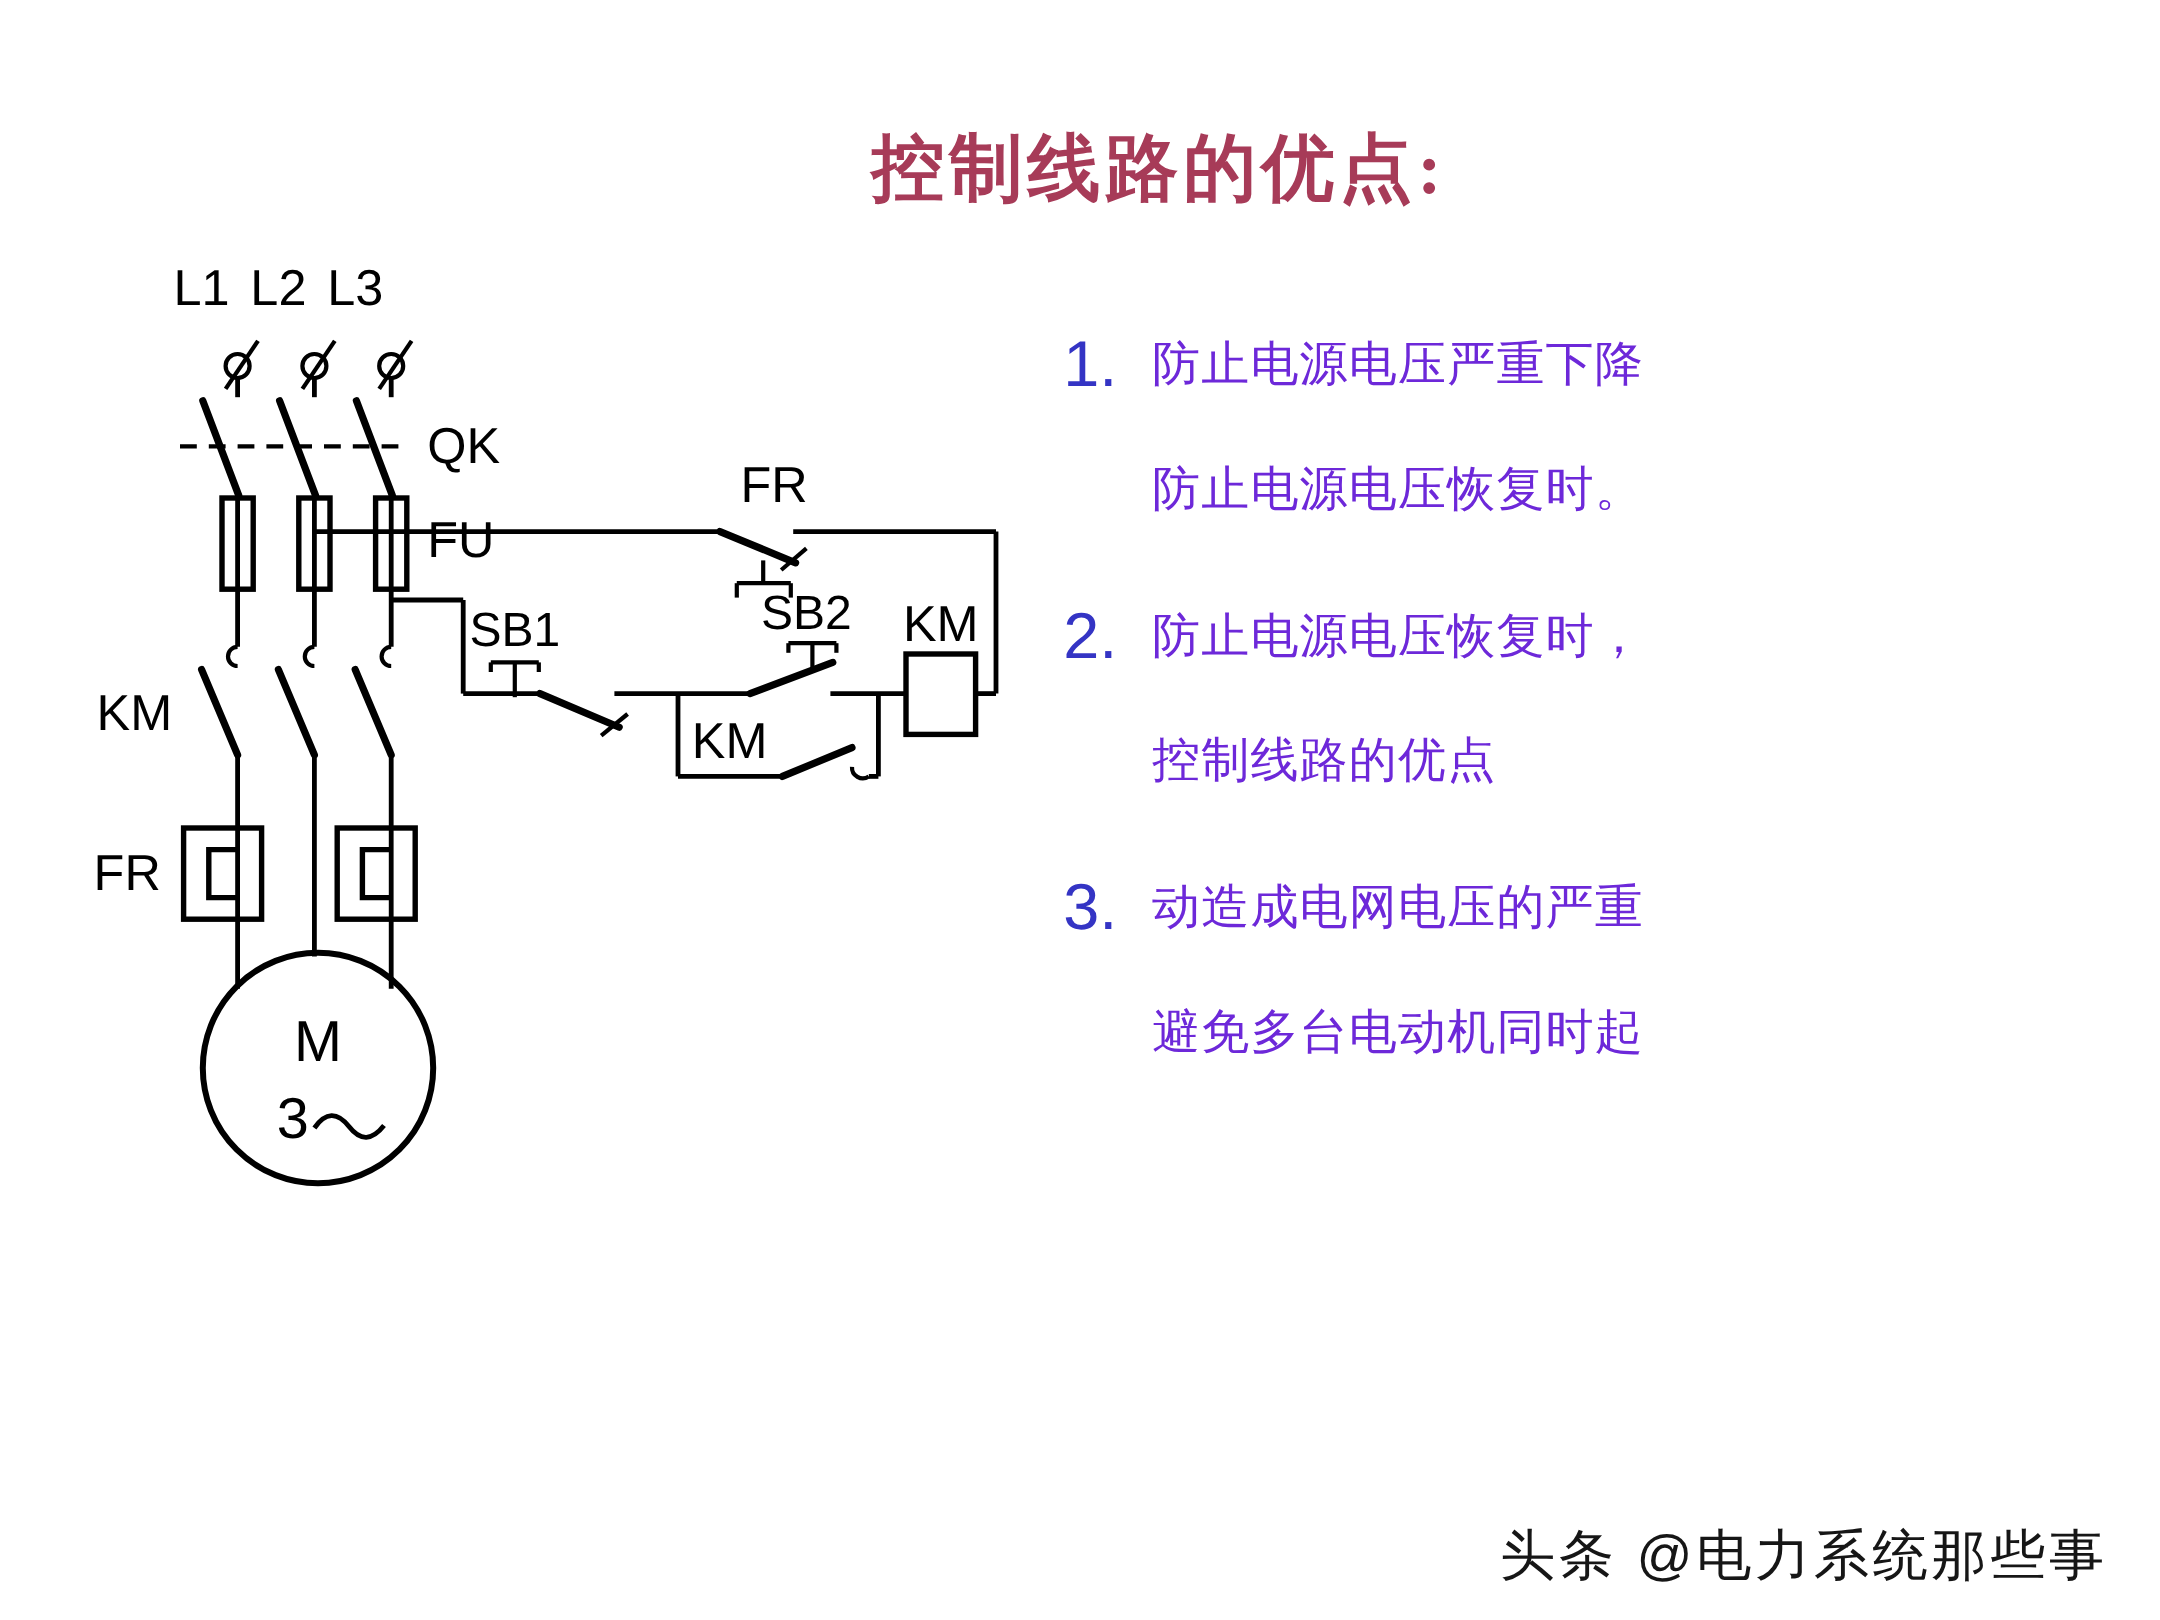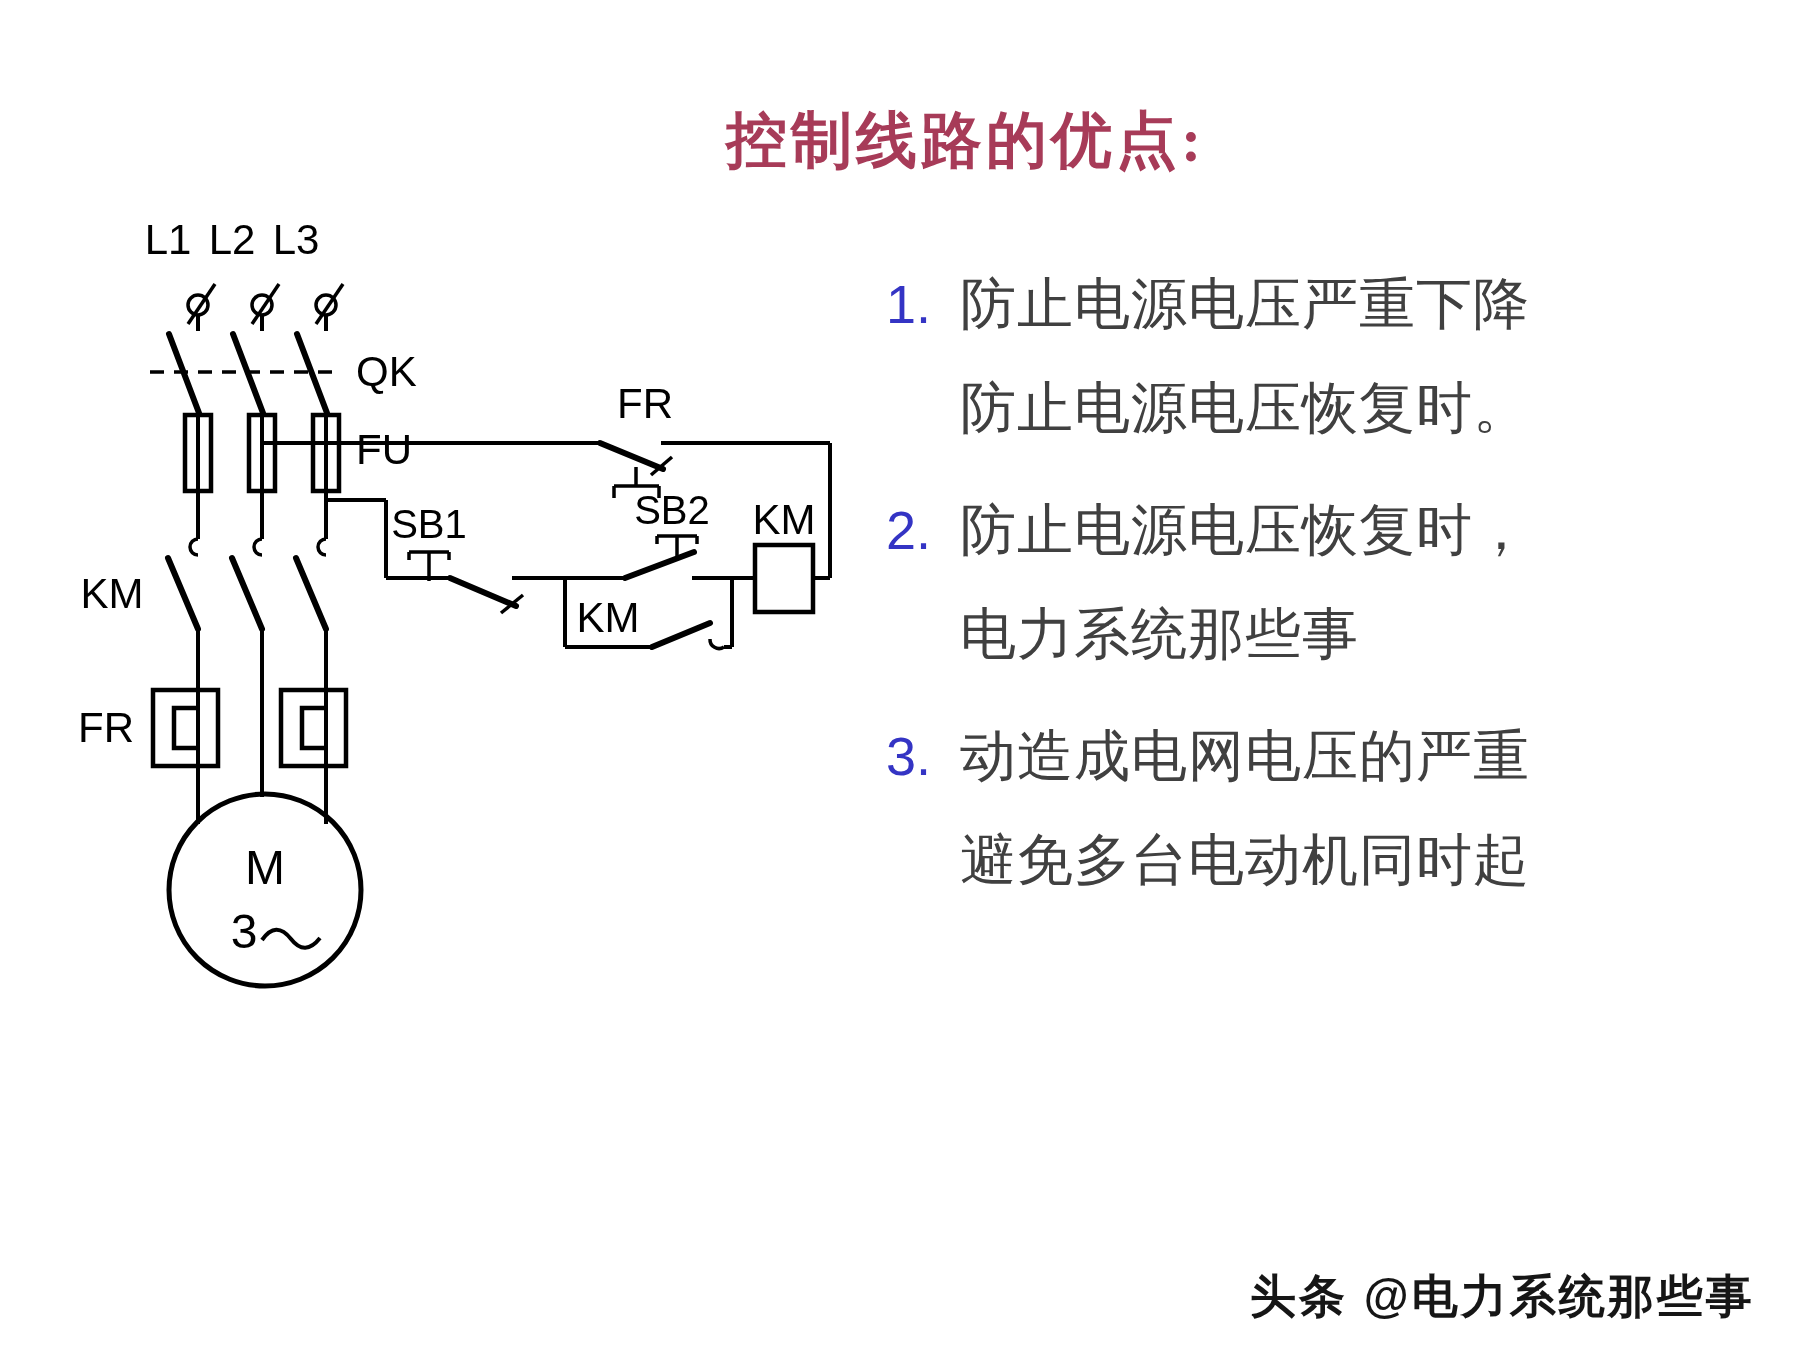--- a/index.html
+++ b/index.html
@@ -13,26 +13,26 @@
     font-size:61px;font-weight:600;color:#a73b58;letter-spacing:4px;
     white-space:nowrap;
   }
   .advantages{position:absolute;left:886px;top:252px;width:740px;}
   .adv{display:flex;margin-bottom:18px;}
   .adv-num{
     width:74px;flex:none;font-size:54px;color:#3434c4;line-height:104px;
   }
   .adv-body{flex:1;}
   .adv-line{
-    font-size:56px;color:#404040;line-height:104px;white-space:nowrap;
+    font-size:40px;color:#6d28d9;line-height:104px;white-space:nowrap;
     letter-spacing:1px;
   }
   .watermark{
     position:absolute;left:1250px;top:1266px;
-    font-size:46px;font-weight:bold;color:#161616;letter-spacing:3px;
+    font-size:46px;font-weight:normal;color:#161616;letter-spacing:3px;
     white-space:nowrap;
   }
   svg.diagram{position:absolute;left:60px;top:200px;}
   svg .ln{stroke:#000;fill:none;stroke-width:4;}
   svg .thin{stroke:#000;fill:none;stroke-width:3.5;}
   svg .blade{stroke:#000;fill:none;stroke-width:6;stroke-linecap:round;}
   svg .bx{stroke:#000;fill:none;stroke-width:4.5;}
   svg .motor{stroke:#000;fill:none;stroke-width:5;}
   svg .dash{stroke:#000;fill:none;stroke-width:3.5;stroke-dasharray:14 10;}
   svg text{
@@ -173,21 +173,21 @@
     <div class="adv-body">
       <div class="adv-line">防止电源电压严重下降</div>
       <div class="adv-line">防止电源电压恢复时。</div>
     </div>
   </div>
 
   <div class="adv">
     <div class="adv-num">2.</div>
     <div class="adv-body">
       <div class="adv-line">防止电源电压恢复时，</div>
-      <div class="adv-line">电力系统那些事</div>
+      <div class="adv-line">控制线路的优点</div>
     </div>
   </div>
 
   <div class="adv">
     <div class="adv-num">3.</div>
     <div class="adv-body">
       <div class="adv-line">动造成电网电压的严重</div>
       <div class="adv-line">避免多台电动机同时起</div>
     </div>
   </div>

